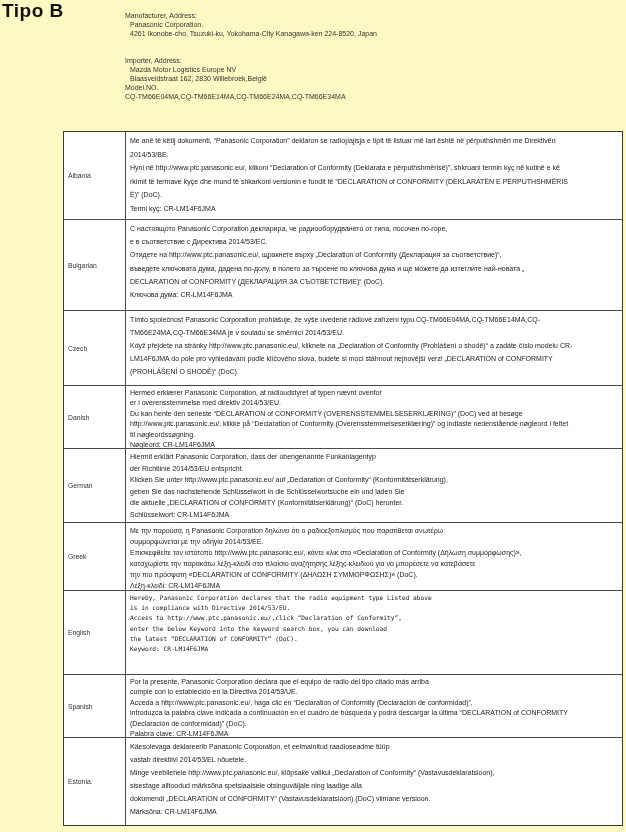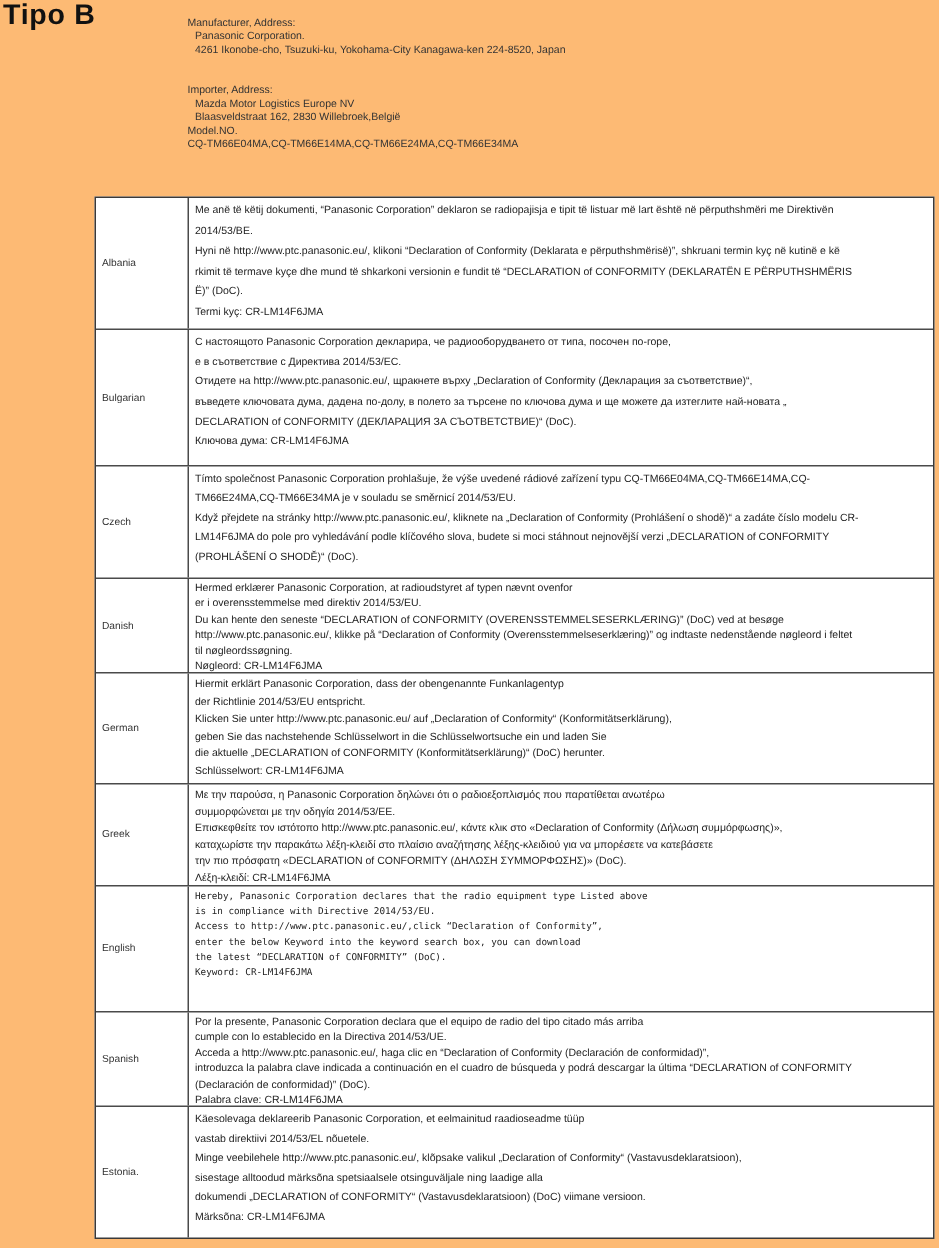--- a/index.html
+++ b/index.html
@@ -1,20 +1,20 @@
 <!DOCTYPE html>
 <html><head>
 <meta charset="utf-8">
 <style>
   html, body { margin: 0; padding: 0; background: #ffffff; }
   .page {
     position: relative;
     width: 626px;
     height: 832px;
-    background: #fdba74;
+    background: #fef9c3;
     font-family: "Liberation Sans", sans-serif;
     color: #222;
     overflow: hidden;
   }
   .doc-title {
     position: absolute;
     left: 2px; top: 0px;
     margin: 0;
     font-size: 19px;
     font-weight: bold;

